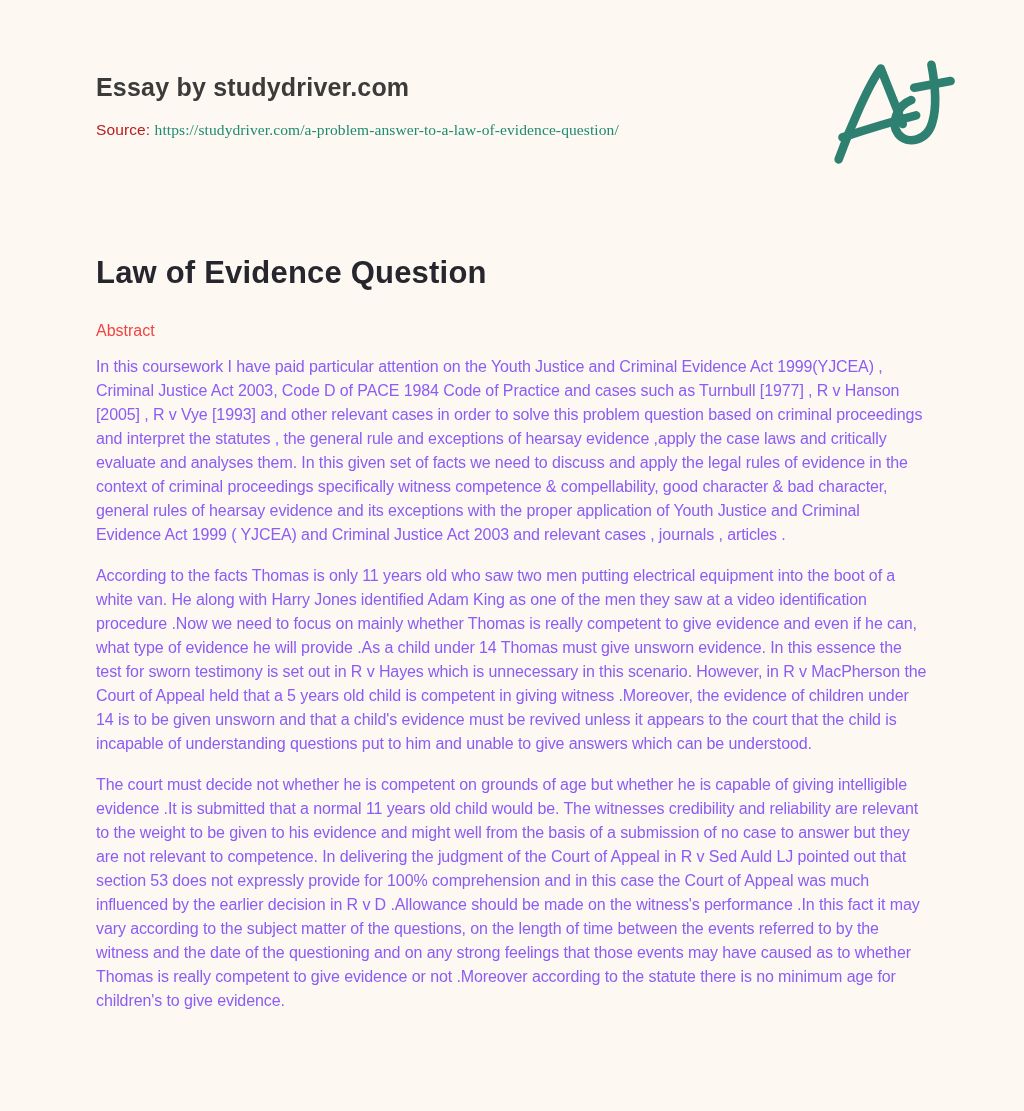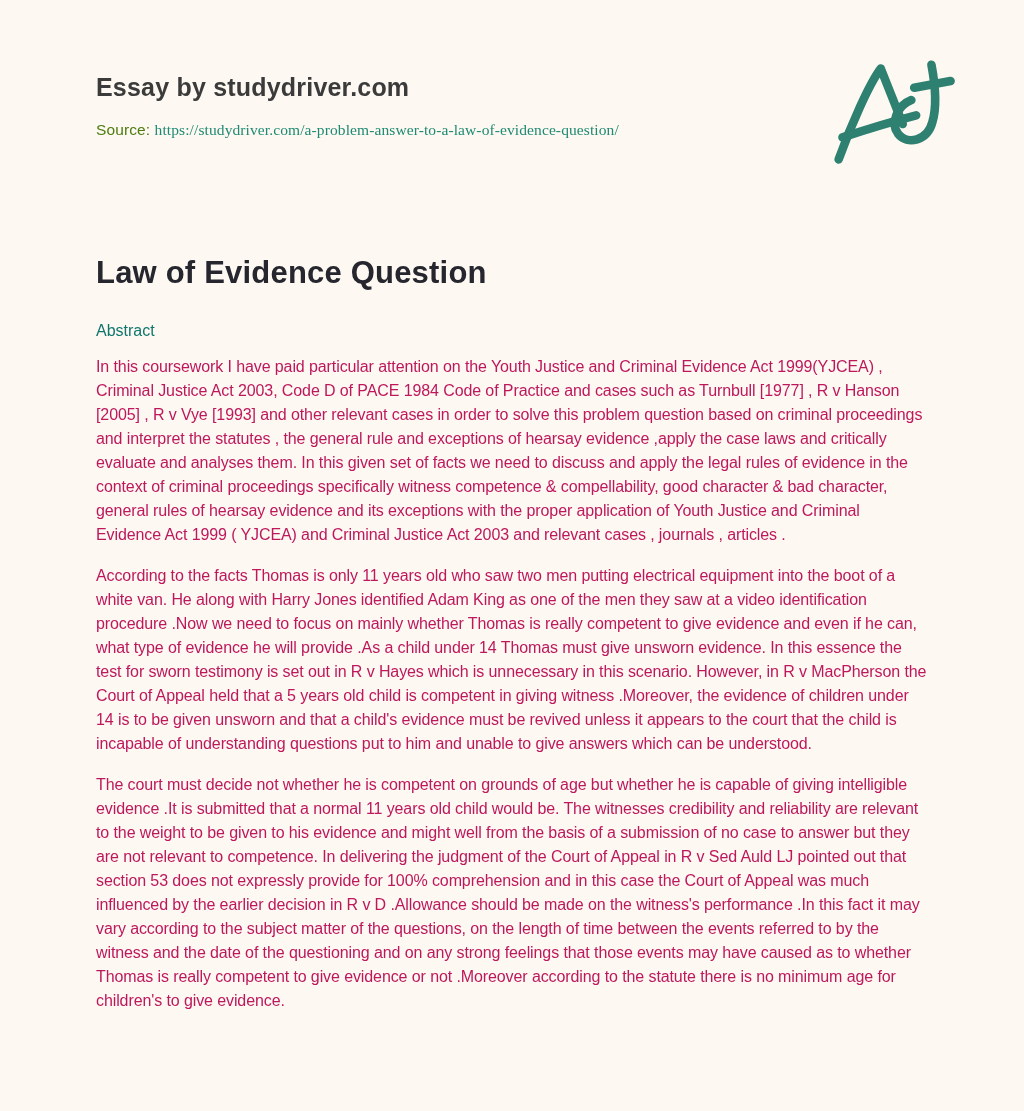--- a/index.html
+++ b/index.html
@@ -33,21 +33,21 @@
     letter-spacing: 0.2px;
     color: #3B3B3B;
   }
   .source-line {
     margin: 16px 0 0 0;
     font-size: 15.5px;
     line-height: 22px;
     letter-spacing: 0.1px;
   }
   .source-label {
-    color: #4d7c0f;
+    color: #b91c1c;
   }
   .source-link {
     color: #1F8A73;
     text-decoration: none;
     font-family: Liberation Serif, serif;
   }
   .logo {
     position: absolute;
     top: -14px;
     right: -36px;
@@ -62,32 +62,32 @@
     line-height: 40px;
     font-weight: 600;
     letter-spacing: 0.2px;
     color: #26262E;
   }
   .section-heading {
     margin: 26px 0 12px 0;
     font-size: 16px;
     line-height: 24px;
     font-weight: 400;
-    color: #0f766e;
+    color: #ef4444;
   }
   .content {
     width: 832px;
     margin-top: 40px;
   }
   .content p {
     margin: 0 0 17px 0;
     font-size: 16px;
     line-height: 24px;
     letter-spacing: -0.1px;
-    color: #be185d;
+    color: #8b5cf6;
   }
 </style>
 </head>
 <body>
 
 <div class="page">
 
   <header class="doc-header">
     <h1 class="header-title">Essay by studydriver.com</h1>
     <p class="source-line">

